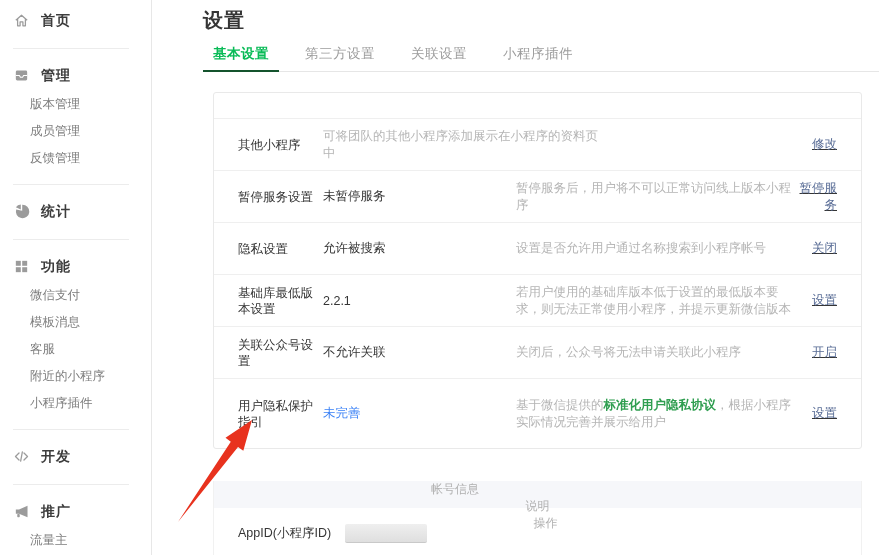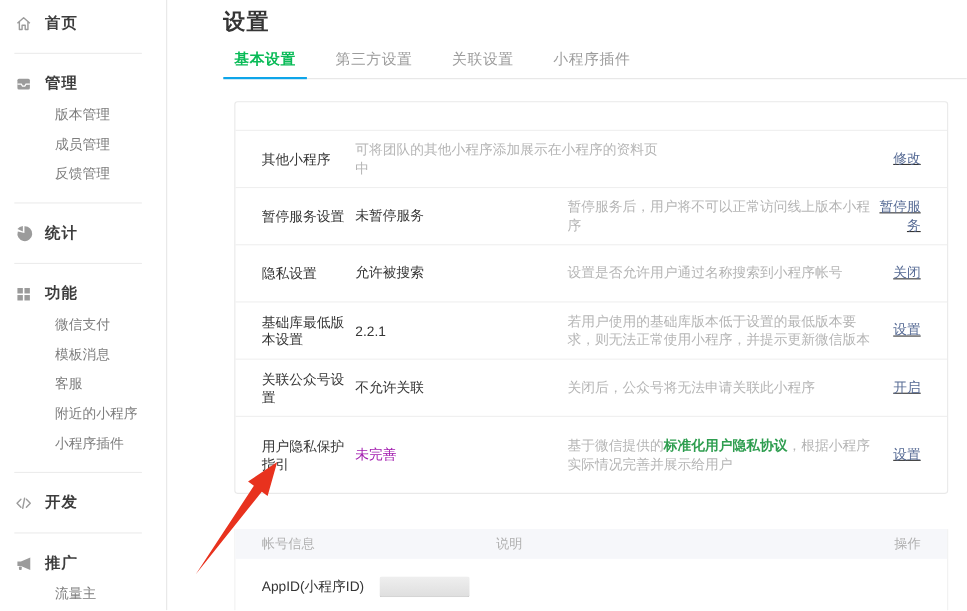--- a/index.html
+++ b/index.html
@@ -2,53 +2,53 @@
 <html><head>
 <meta charset="utf-8">
 <style>
   html,body{margin:0;padding:0;background:#fff;}
   .app{position:relative;width:879px;height:555px;overflow:hidden;background:#fff;
        font-family:"Liberation Sans","DejaVu Sans",sans-serif;color:#353535;}
 
   
   .sidebar{position:absolute;left:0;top:0;width:152px;height:555px;box-sizing:border-box;
            border-right:1px solid #e7e7e7;padding-top:6px;background:#fff;}
-  .group-row{display:flex;align-items:center;padding:6px 0 6px 13px;cursor:pointer;}
+  .group-row{display:flex;align-items:flex-start;padding:6px 0 6px 13px;cursor:pointer;}
   .group-row .icon{width:17px;height:17px;margin-right:11px;flex:none;display:inline-flex;}
   .group-label{font-size:14px;font-weight:bold;color:#3d3d3d;letter-spacing:1px;}
-  .sub{padding:5px 0 5px 50px;font-size:12.5px;color:#7d7d7d;cursor:pointer;}
+  .sub{padding:5px 0 5px 30px;font-size:12.5px;color:#7d7d7d;cursor:pointer;}
   .sdiv{height:1px;background:#ececec;margin:12px 22px 12px 13px;}
 
   
   .content{margin-left:152px;position:relative;height:555px;}
   .page-title{padding:8px 0 0 51px;font-size:20px;font-weight:bold;line-height:24px;letter-spacing:1px;}
   .tabbar{margin:13px 0 0 51px;border-bottom:1px solid #e6e6e6;display:flex;gap:16px;}
   .tab{font-size:13.5px;color:#9c9c9c;padding:0 10px 7px;cursor:pointer;letter-spacing:.5px;}
-  .tab.active{color:#09bb57;font-weight:bold;border-bottom:2px solid #0ea5e9;margin-bottom:-1px;}
+  .tab.active{color:#09bb57;font-weight:bold;border-bottom:2px solid #14532d;margin-bottom:-1px;}
 
   
   .card{margin:20px 0 0 61px;width:649px;box-sizing:border-box;border:1px solid #e9e9e9;
         border-radius:3px;background:#fff;}
   .card-top{height:25px;}
   .srow{display:flex;align-items:center;border-top:1px solid #efefef;
         padding:8px 24px;box-sizing:border-box;min-height:52px;}
   .srow.tall{min-height:70px;}
   .c-label{width:85px;flex:none;font-size:12.5px;line-height:16px;}
   .c-value{width:193px;flex:none;font-size:12.5px;padding-right:8px;box-sizing:border-box;}
   .c-desc{width:276px;flex:none;font-size:12.5px;line-height:17px;color:#b5b5b5;}
   .c-action{flex:1;text-align:right;font-size:12.5px;text-decoration:underline;}
   .link{color:#576b95;cursor:pointer;}
-  .warn{color:#a21caf;}
+  .warn{color:#3b82f6;}
   .green-link{color:#2f9e50;font-weight:bold;cursor:pointer;margin-top:48px;}
 
   
   .card2{margin:32px 0 0 61px;width:649px;box-sizing:border-box;border:1px solid #f1f1f1;
          border-top:none;background:#fff;}
   .acct-header{display:flex;align-items:center;background:#f6f7fa;height:27px;
-               padding:0 24px;font-size:12px;color:#b0b0b0;}
+               padding:0 24px;font-size:12px;color:#b0b0b0;flex-direction:column;}
   .ah1{width:213px;flex:none;}
   .ah2{flex:1;}
   .ah3{width:40px;flex:none;text-align:right;}
   .acct-row{display:flex;align-items:center;padding:16px 24px;font-size:12.5px;}
   .redact{width:82px;height:18px;margin-left:14px;border-radius:2px;
           background:linear-gradient(#efefef,#dfdfdf);border-bottom:1px solid #c9c9c9;}
 
   
   .arrow-overlay{position:absolute;left:0;top:0;width:879px;height:555px;pointer-events:none;z-index:5;}
 </style>

